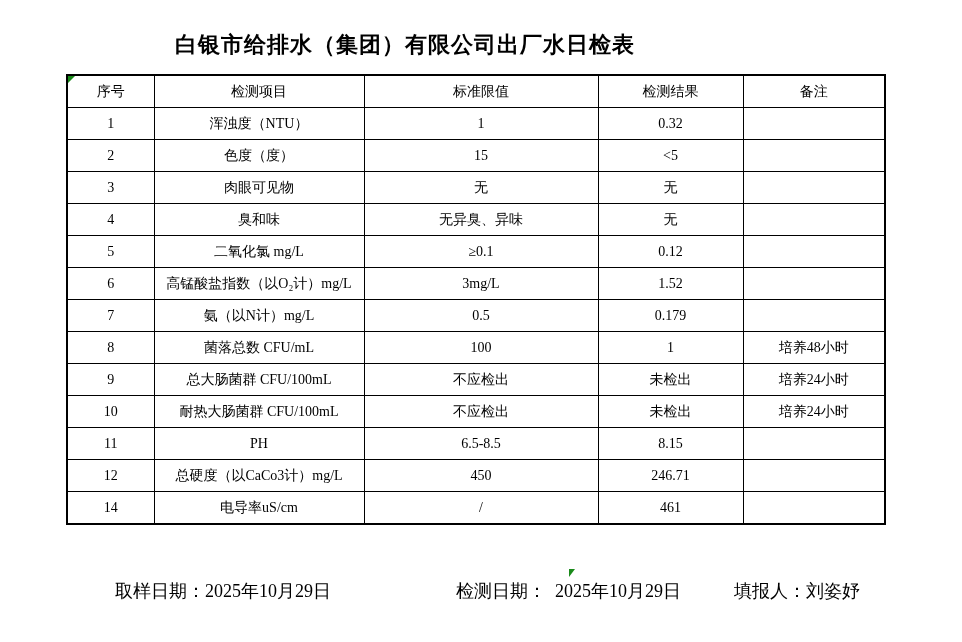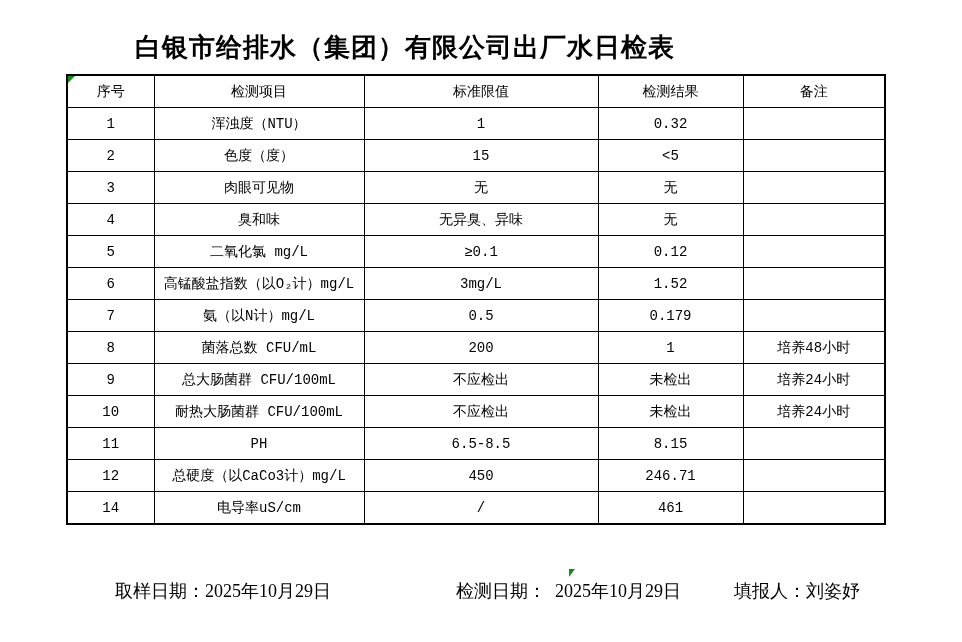--- a/index.html
+++ b/index.html
@@ -9,32 +9,31 @@
     position: relative;
     font-family: "Liberation Serif", "DejaVu Serif", serif;
     color: #000000;
     overflow: hidden;
   }
   .title {
     position: absolute;
     top: 30px; left: 0; width: 810px;
     margin: 0;
     text-align: center;
-    font-size: 26px;
+    font-size: 22px;
     font-weight: bold;
     letter-spacing: 1px;
   }
   table.report {
     position: absolute;
     left: 66px; top: 74px;
     width: 818px;
     border-collapse: collapse;
     table-layout: fixed;
     border: 2px solid #000000;
-    font-family: Liberation Mono, monospace;
   }
   table.report th, table.report td {
     border: 1px solid #000000;
     height: 31px;
     text-align: center;
     vertical-align: middle;
     font-size: 14px;
     font-weight: normal;
     padding: 0 2px;
     white-space: nowrap;
@@ -136,21 +135,21 @@
       <tr>
         <td>7</td>
         <td>氨（以N计）mg/L</td>
         <td>0.5</td>
         <td>0.179</td>
         <td></td>
       </tr>
       <tr>
         <td>8</td>
         <td>菌落总数 CFU/mL</td>
-        <td>200</td>
+        <td>100</td>
         <td>1</td>
         <td>培养48小时</td>
       </tr>
       <tr>
         <td>9</td>
         <td>总大肠菌群 CFU/100mL</td>
         <td>不应检出</td>
         <td>未检出</td>
         <td>培养24小时</td>
       </tr>

